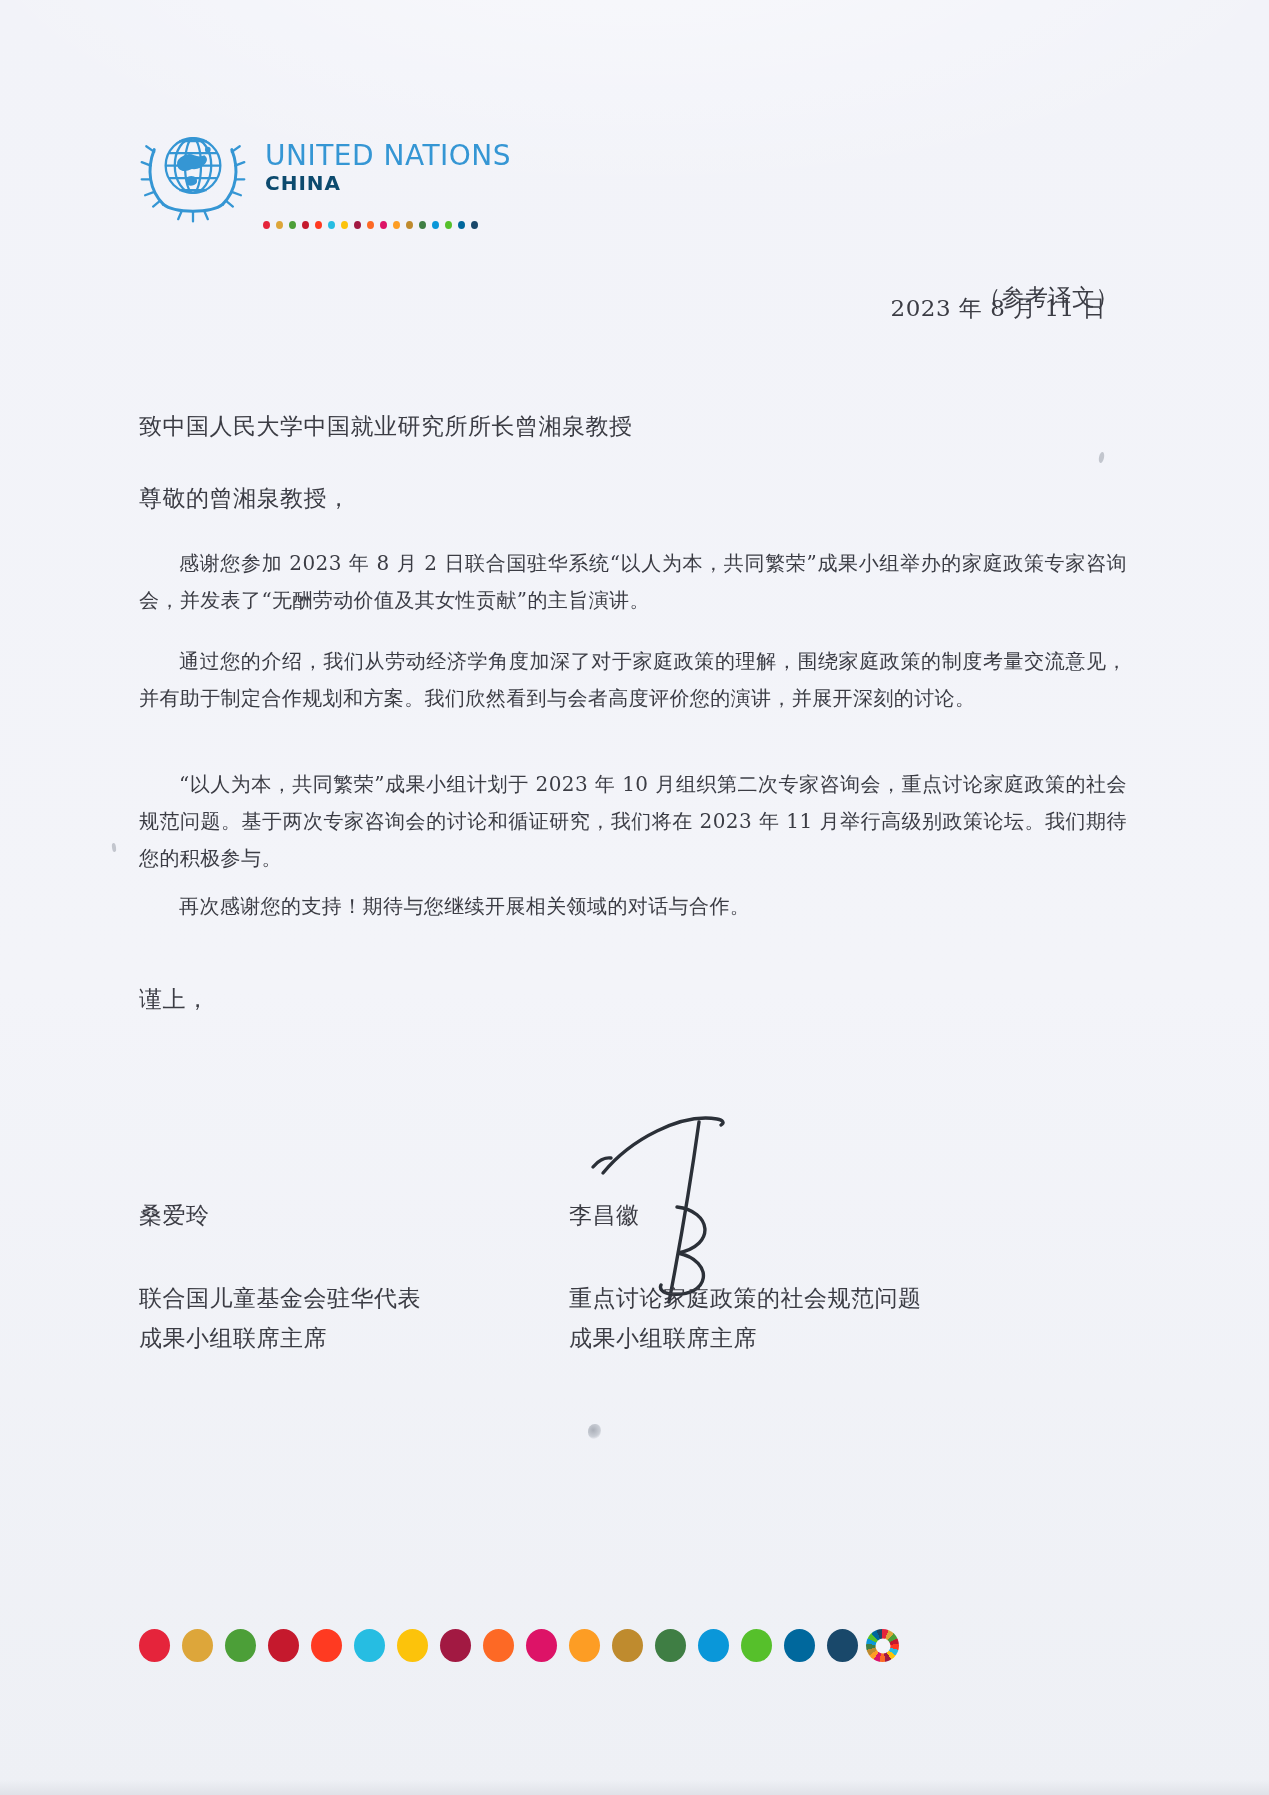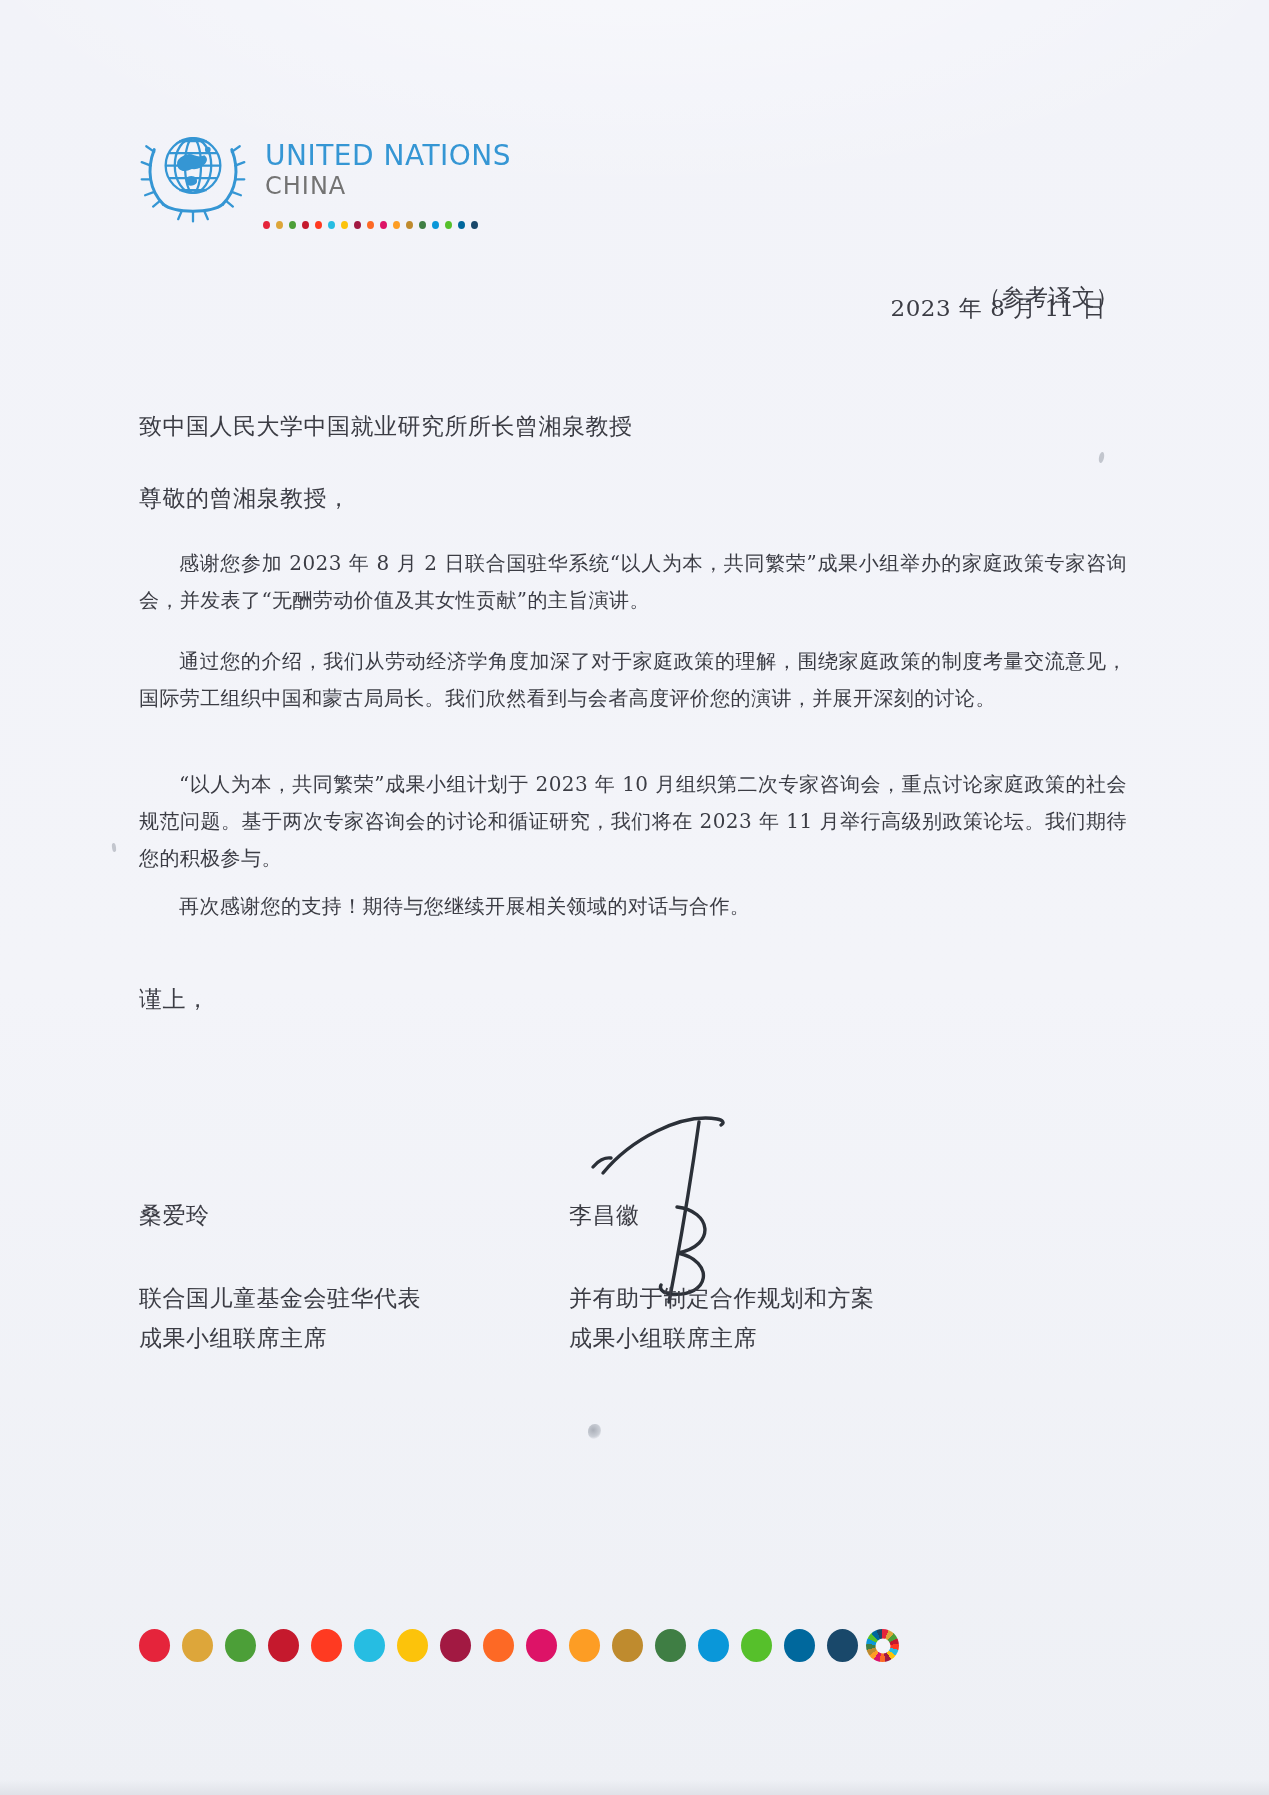--- a/index.html
+++ b/index.html
@@ -9,21 +9,21 @@
       radial-gradient(1200px 500px at 50% -100px, rgba(255,255,255,.5), rgba(0,0,0,0) 60%),
       linear-gradient(180deg,#f2f3f9 0%,#f3f4f9 55%,#eef0f5 100%);
     font-family:"DejaVu Serif","Liberation Serif",serif;
     color:#3b3c44;
   }
   .abs{position:absolute;}
   
   .un-logo{left:136px;top:120px;width:114px;height:114px;color:var(--brand,#3596d4);}
   .wordmark{left:265px;top:139px;line-height:1.18;font-family:"DejaVu Sans","Liberation Sans",sans-serif;}
   .org-name{font-size:28px;font-weight:normal;color:var(--brand,#3596d4);letter-spacing:.5px;}
-  .org-region{font-size:24px;font-weight:400;color:#737373;letter-spacing:1px;}
+  .org-region{font-size:20px;font-weight:700;color:#0c4a6e;letter-spacing:1px;}
   .dots-row{display:flex;align-items:center;}
   .dots-small{left:263px;top:221px;gap:6px;}
   .dots-small .dot{width:7px;height:8px;border-radius:50%;display:block;}
   
   .ref-note{right:150px;top:258px;font-size:23px;letter-spacing:2px;margin-top:24px;}
   .date-line{right:163px;top:293px;font-size:23px;}
   
   .line{font-size:23px;letter-spacing:.5px;}
   .recipient{left:139px;top:385px;margin-top:26px;}
   .salutation{left:139px;top:483px;}
@@ -125,39 +125,39 @@
     <span class="dot" style="background: rgb(25, 72, 106);"></span>
   </div>
 
 <div class="abs line ref-note">（参考译文）</div>
 <div class="abs line date-line">2023 年 8 月 11 日</div>
 
 <div class="abs line recipient">致中国人民大学中国就业研究所所长曾湘泉教授</div>
 <div class="abs line salutation">尊敬的曾湘泉教授，</div>
 
 <p class="abs para p1">感谢您参加 2023 年 8 月 2 日联合国驻华系统“以人为本，共同繁荣”成果小组举办的家庭政策专家咨询会，并发表了“无酬劳动价值及其女性贡献”的主旨演讲。</p>
-<p class="abs para p2">通过您的介绍，我们从劳动经济学角度加深了对于家庭政策的理解，围绕家庭政策的制度考量交流意见，国际劳工组织中国和蒙古局局长。我们欣然看到与会者高度评价您的演讲，并展开深刻的讨论。</p>
+<p class="abs para p2">通过您的介绍，我们从劳动经济学角度加深了对于家庭政策的理解，围绕家庭政策的制度考量交流意见，并有助于制定合作规划和方案。我们欣然看到与会者高度评价您的演讲，并展开深刻的讨论。</p>
 <p class="abs para p3">“以人为本，共同繁荣”成果小组计划于 2023 年 10 月组织第二次专家咨询会，重点讨论家庭政策的社会规范问题。基于两次专家咨询会的讨论和循证研究，我们将在 2023 年 11 月举行高级别政策论坛。我们期待您的积极参与。</p>
 <p class="abs para p4">再次感谢您的支持！期待与您继续开展相关领域的对话与合作。</p>
 
 <div class="abs line closing">谨上，</div>
 
 <svg class="abs sig-svg" viewBox="0 0 215 225" fill="none" stroke="#2b3038" stroke-width="3.4" stroke-linecap="round">
   <path d="M28 72 C33 66 40 62 46 63"></path>
   <path d="M38 78 C66 44 116 18 152 24 C158 25 160 28 156 30"></path>
   <path d="M134 27 C128 70 115 150 104 207"></path>
   <path d="M112 112 C146 116 152 150 113 158 C150 166 146 203 105 199 C98 198 94 194 96 190"></path>
 </svg>
 
 <div class="abs line sig-name-left">桑爱玲</div>
 <div class="abs line sig-name-right">李昌徽</div>
 
 <div class="abs sig-title l-t1">联合国儿童基金会驻华代表</div>
 <div class="abs sig-title l-t2">成果小组联席主席</div>
-<div class="abs sig-title r-t1">并有助于制定合作规划和方案</div>
+<div class="abs sig-title r-t1">重点讨论家庭政策的社会规范问题</div>
 <div class="abs sig-title r-t2">成果小组联席主席</div>
 
 <div class="abs dots-row dots-large">
     <span class="dot" style="background: rgb(229, 36, 59);"></span>
     <span class="dot" style="background: rgb(221, 166, 58);"></span>
     <span class="dot" style="background: rgb(76, 159, 56);"></span>
     <span class="dot" style="background: rgb(197, 25, 45);"></span>
     <span class="dot" style="background: rgb(255, 58, 33);"></span>
     <span class="dot" style="background: rgb(38, 189, 226);"></span>
     <span class="dot" style="background: rgb(252, 195, 11);"></span>

